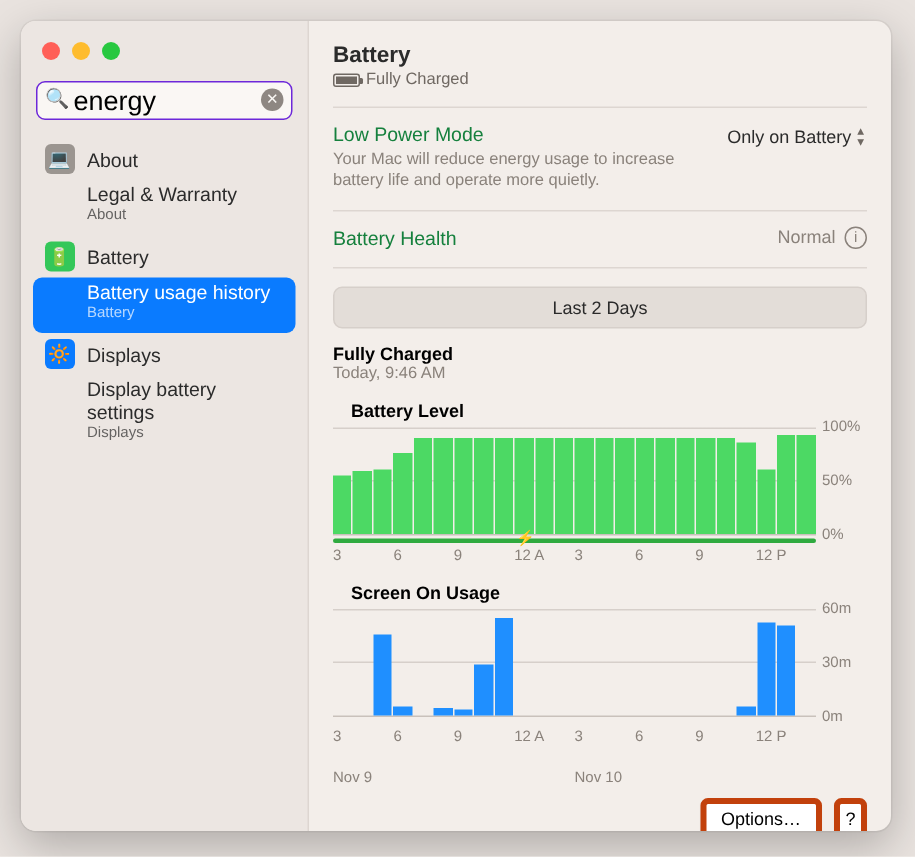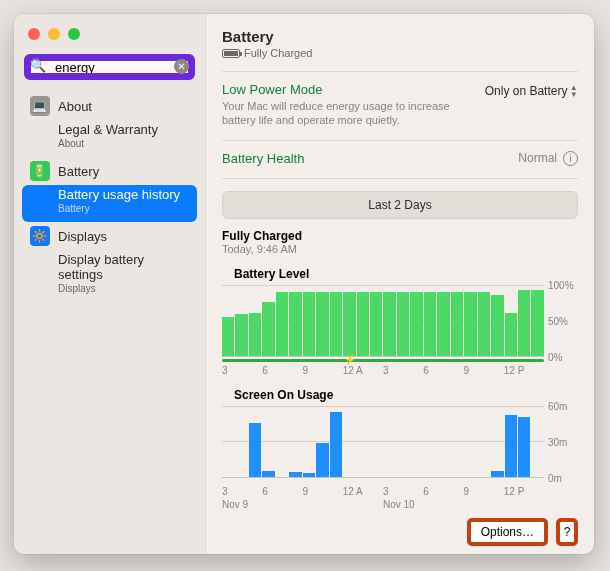--- a/index.html
+++ b/index.html
@@ -3,21 +3,21 @@
 <meta charset="utf-8">
 <style>
   * { box-sizing: border-box; margin: 0; padding: 0; font-family: -apple-system, "Helvetica Neue", Arial, sans-serif; }
   body { background: #e9e3df; width: 610px; height: 571px; overflow: hidden; }
   .window { width: 580px; height: 540px; margin: 14px; background: #f3eeea; border-radius: 10px; box-shadow: 0 10px 30px rgba(0,0,0,0.25), 0 0 0 1px rgba(0,0,0,0.05); display: flex; overflow: hidden; }
   .sidebar { width: 192px; background: #ece6e2; border-right: 1px solid #ddd6d1; display: flex; flex-direction: column; }
   .traffic { display: flex; gap: 8px; padding: 14px; }
   .dot { width: 12px; height: 12px; border-radius: 50%; }
   .dot.red { background: #ff5f57; } .dot.yellow { background: #febc2e; } .dot.green { background: #28c840; }
   .search-wrap { padding: 0 10px 10px 10px; position: relative; }
-  .search { width: 100%; height: 26px; border-radius: 6px; border: 7px solid #6d28d9; background: #faf7f4; padding: 0 24px 0 24px; font-size: 13px; outline: none; }
+  .search { width: 100%; height: 26px; border-radius: 6px; border: 1px solid #6d28d9; background: #faf7f4; padding: 0 24px 0 24px; font-size: 18px; outline: none; }
   .search-wrap .mag { position: absolute; left: 16px; top: 4px; color: #9a928b; font-size: 13px; }
   .search-wrap .clear { position: absolute; right: 16px; top: 5px; width: 15px; height: 15px; border-radius: 50%; background: #8e8782; color: #faf7f4; font-size: 10px; line-height: 15px; text-align: center; cursor: pointer; }
   .navlist { padding: 2px 8px; overflow: auto; }
   .nav-item { display: flex; align-items: center; gap: 8px; padding: 4px 8px; border-radius: 6px; font-size: 13px; color: #2b2b2b; cursor: pointer; }
   .nav-item .icon { width: 20px; height: 20px; border-radius: 4px; display: flex; align-items: center; justify-content: center; font-size: 12px; color: #fff; }
   .icon.grey { background: #9b9590; }
   .icon.green { background: #34c759; }
   .icon.blue { background: #0a7bff; }
   .nav-sub { padding: 2px 8px 8px 36px; font-size: 13px; color: #2b2b2b; border-radius: 6px; cursor: pointer; }
   .nav-sub.selected { background: #0a7bff; color: #fff; }
@@ -51,21 +51,21 @@
   .ylabels { width:34px; position:relative; font-size:10px; color:#8a827b;}
   .ylabels span { position:absolute; left:4px; transform:translateY(-50%); }
   .bars { position:absolute; left:0; right:0; bottom:0; top:0; display:flex; align-items:flex-end; gap:1px; }
   .bars .b { flex:1; }
   .bars.green .b { background:#4cd964; }
   .bars.blue .b { background:#1f8fff; }
   .strip { position:absolute; left:0; right:0; bottom:-6px; height:3px; background:#2faa3f; border-radius:2px;}
   .bolt { position:absolute; bottom:-9px; color:#8a827b; font-size:10px; }
   .xlabels { display:flex; font-size:10px; color:#8a827b; margin-top:8px; padding-right:34px;}
   .xlabels span { flex:1; text-align:left;}
-  .daylabels { display:flex; font-size:10px; color:#8a827b; margin-top:2px; padding-right:34px;justify-content:center;}
+  .daylabels { display:flex; font-size:10px; color:#8a827b; margin-top:16px; padding-right:34px;justify-content:center;}
   .daylabels span { flex:1;}
   .footer { margin-top:auto; display:flex; justify-content:flex-end; gap:8px; padding-top:8px;}
   .btn { background:#fff; border:4px solid #c2410c; border-radius:5px; font-size:12px; padding:3px 10px; cursor:pointer; box-shadow:0 1px 1px rgba(0,0,0,0.06);}
   .btn.round { width:22px; padding:3px 0; text-align:center;}
 </style>
 </head>
 <body>
 
 <div class="window">
   <div class="sidebar">

